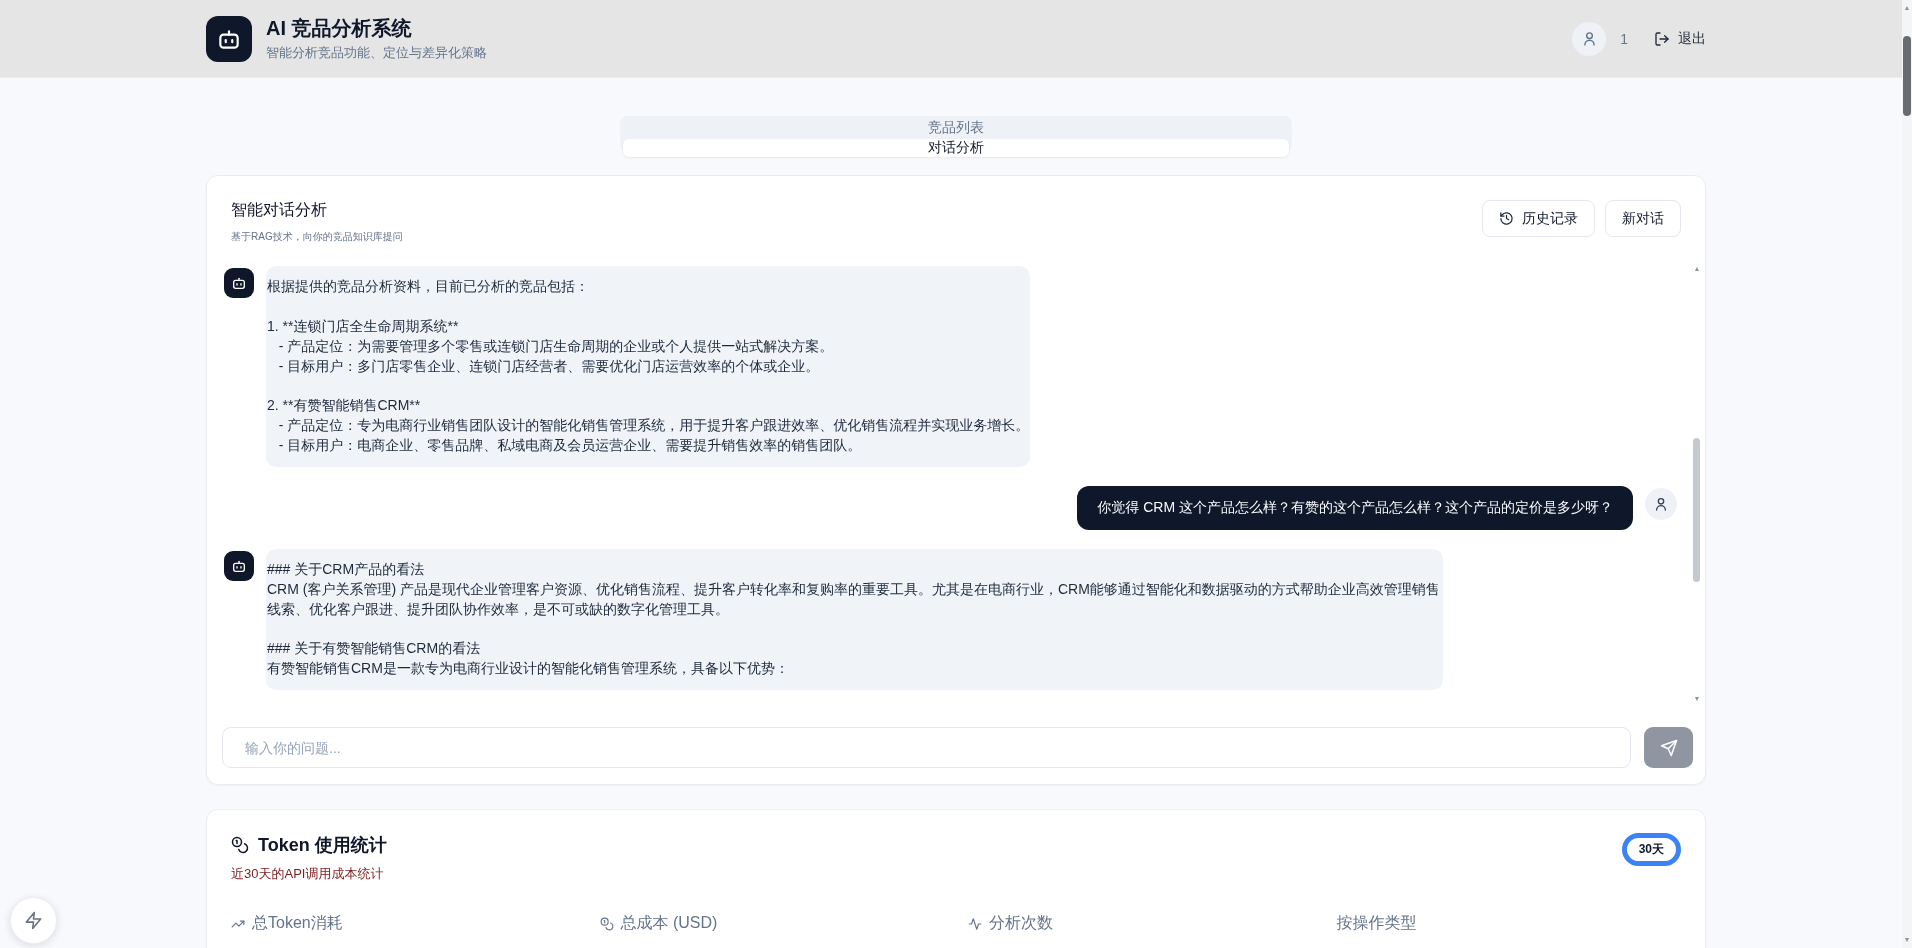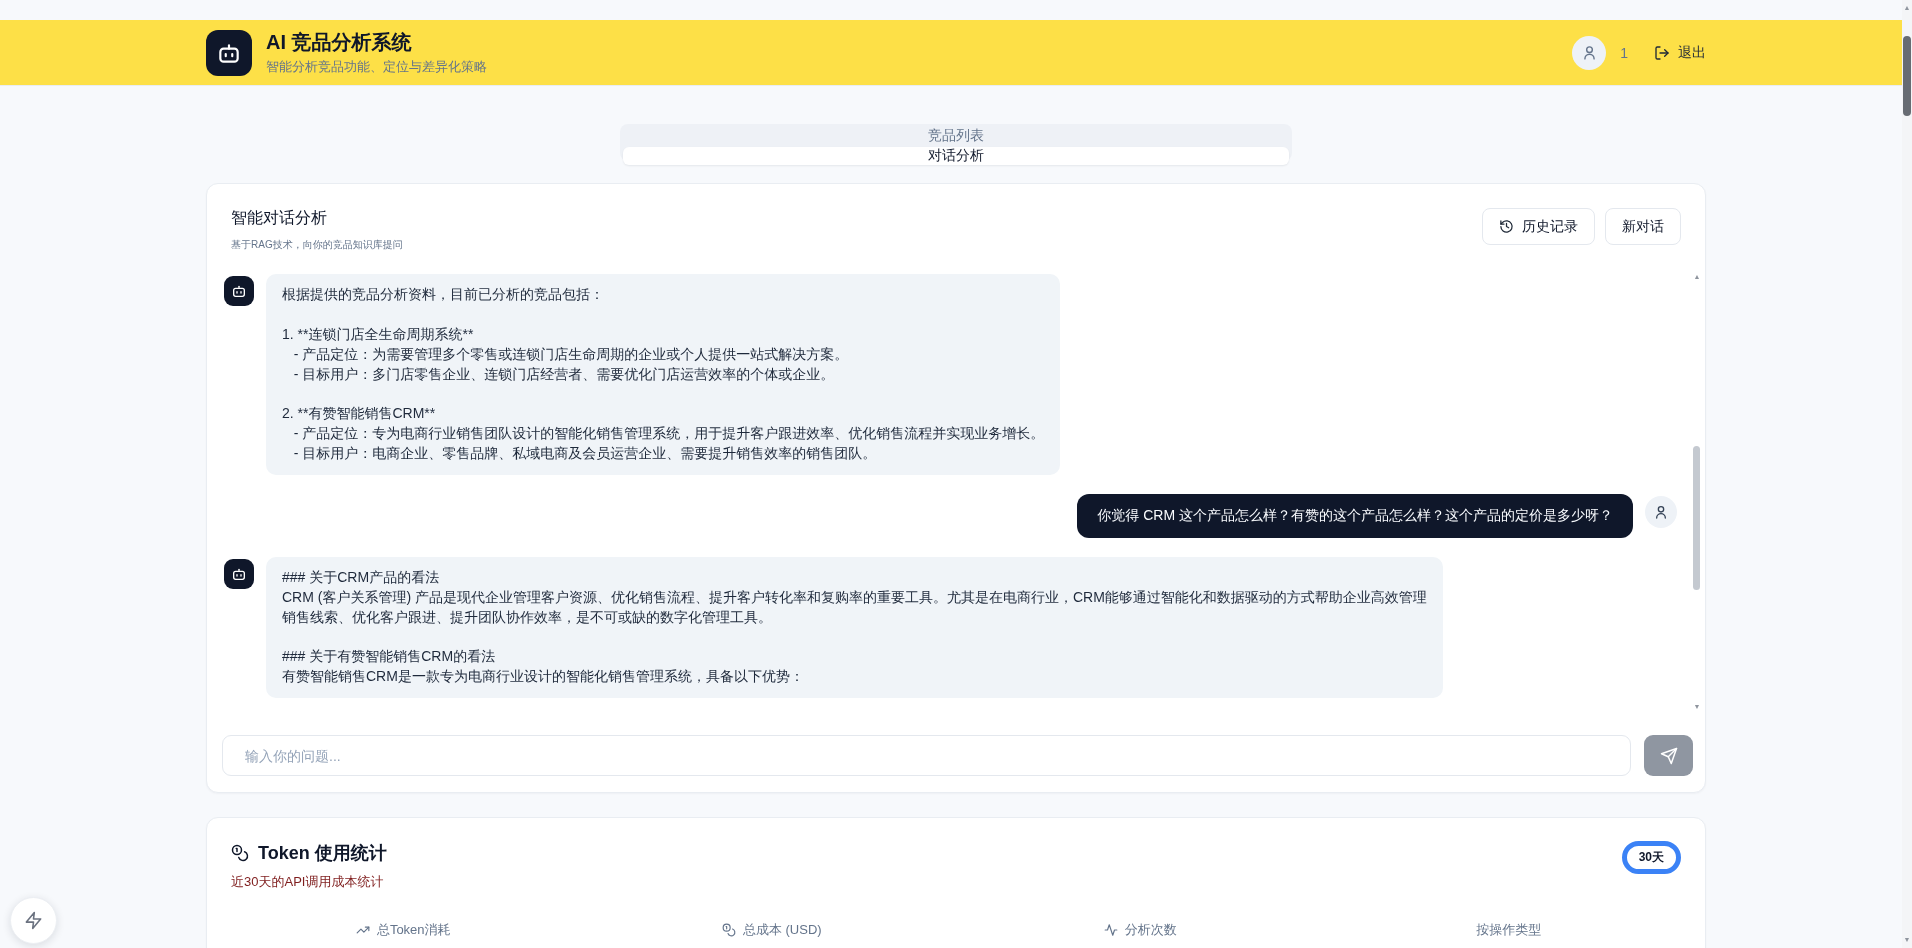--- a/index.html
+++ b/index.html
@@ -7,24 +7,23 @@
   body {
     font-family: "Liberation Sans", "DejaVu Sans", sans-serif;
     background: #f7f9fc;
     color: #0f172a;
     position: relative;
   }
   .container { width: 1500px; margin: 0 auto; }
 
   
   .app-header {
-    background: #fde047;
+    background: #e5e5e5;
     border-bottom: 1px solid #e9edf2;
-    height: 66px;
-    margin-top: 20px;
+    height: 78px;
   }
   .header-inner { display: flex; align-items: center; justify-content: space-between; height: 100%; }
   .header-left { display: flex; align-items: center; gap: 14px; }
   .logo {
     width: 46px; height: 46px; border-radius: 12px;
     background: #0f172a; display: flex; align-items: center; justify-content: center;
   }
   .app-title { font-size: 20px; font-weight: bold; color: #0f172a; line-height: 1.25; }
   .app-subtitle { font-size: 13px; color: #64748b; margin-top: 3px; }
   .header-right { display: flex; align-items: center; gap: 14px; }
@@ -86,21 +85,21 @@
     background: #0f172a; display: flex; align-items: center; justify-content: center;
     margin-top: 2px;
   }
   .user-avatar-sm {
     flex: 0 0 auto; width: 32px; height: 32px; border-radius: 50%;
     background: #eef2f7; display: flex; align-items: center; justify-content: center;
     margin-top: 2px;
   }
   .bubble {
     width: fit-content; max-width: 81%;
-    border-radius: 10px; padding: 11px 16px;
+    border-radius: 10px; padding: 11px 1px;
     font-size: 14px; line-height: 1.42; white-space: pre-wrap;
   }
   .bubble--bot { background: #f0f4f8; color: #1e293b; }
   .bubble--user { background: #0f172a; color: #fafcff; border-radius: 12px; padding: 12px 20px; }
 
   
   .chat-scrollbar { position: absolute; top: 0; right: 3px; width: 10px; height: 100%; }
   .scroll-arrow { position: absolute; left: 0; width: 10px; text-align: center; font-size: 7px; color: #8f959e; line-height: 10px; }
   .chat-scrollbar .thumb {
     position: absolute; left: 1px; top: 176px; width: 7px; height: 144px;
@@ -127,21 +126,21 @@
   .stats-card { margin-top: 24px; padding: 23px 24px 40px 24px; }
   .stats-head { display: flex; justify-content: space-between; align-items: flex-start; }
   .stats-title-row { display: flex; align-items: center; gap: 9px; }
   .stats-title { font-size: 18px; font-weight: bold; color: #0f172a; }
   .stats-subtitle { font-size: 13px; color: #7f1d1d; margin-top: 8px; }
   .period-badge {
     border: 5px solid #3b82f6; border-radius: 999px; padding: 3px 12px;
     font-size: 12px; font-weight: bold; color: #0f172a; background: #fff;
   }
   .metrics { display: grid; grid-template-columns: repeat(4, 1fr); gap: 24px; margin-top: 30px; }
-  .metric-label { display: flex; align-items: center; gap: 7px; font-size: 13px; color: #64748b; justify-content: center; }
+  .metric-label { display: flex; align-items: center; gap: 7px; font-size: 16px; color: #64748b; }
   .metric-value { font-size: 30px; font-weight: bold; color: #0f172a; margin-top: 9px; letter-spacing: .5px; }
   .ops-row { display: flex; justify-content: space-between; margin-top: 16px; font-size: 13px; }
   .ops-name { color: #64748b; }
   .ops-value { color: #334155; }
 
   
   .fab {
     position: absolute; left: 10px; bottom: 4px;
     width: 47px; height: 47px; border-radius: 50%;
     background: #fff; border: 1px solid #eceff3;

